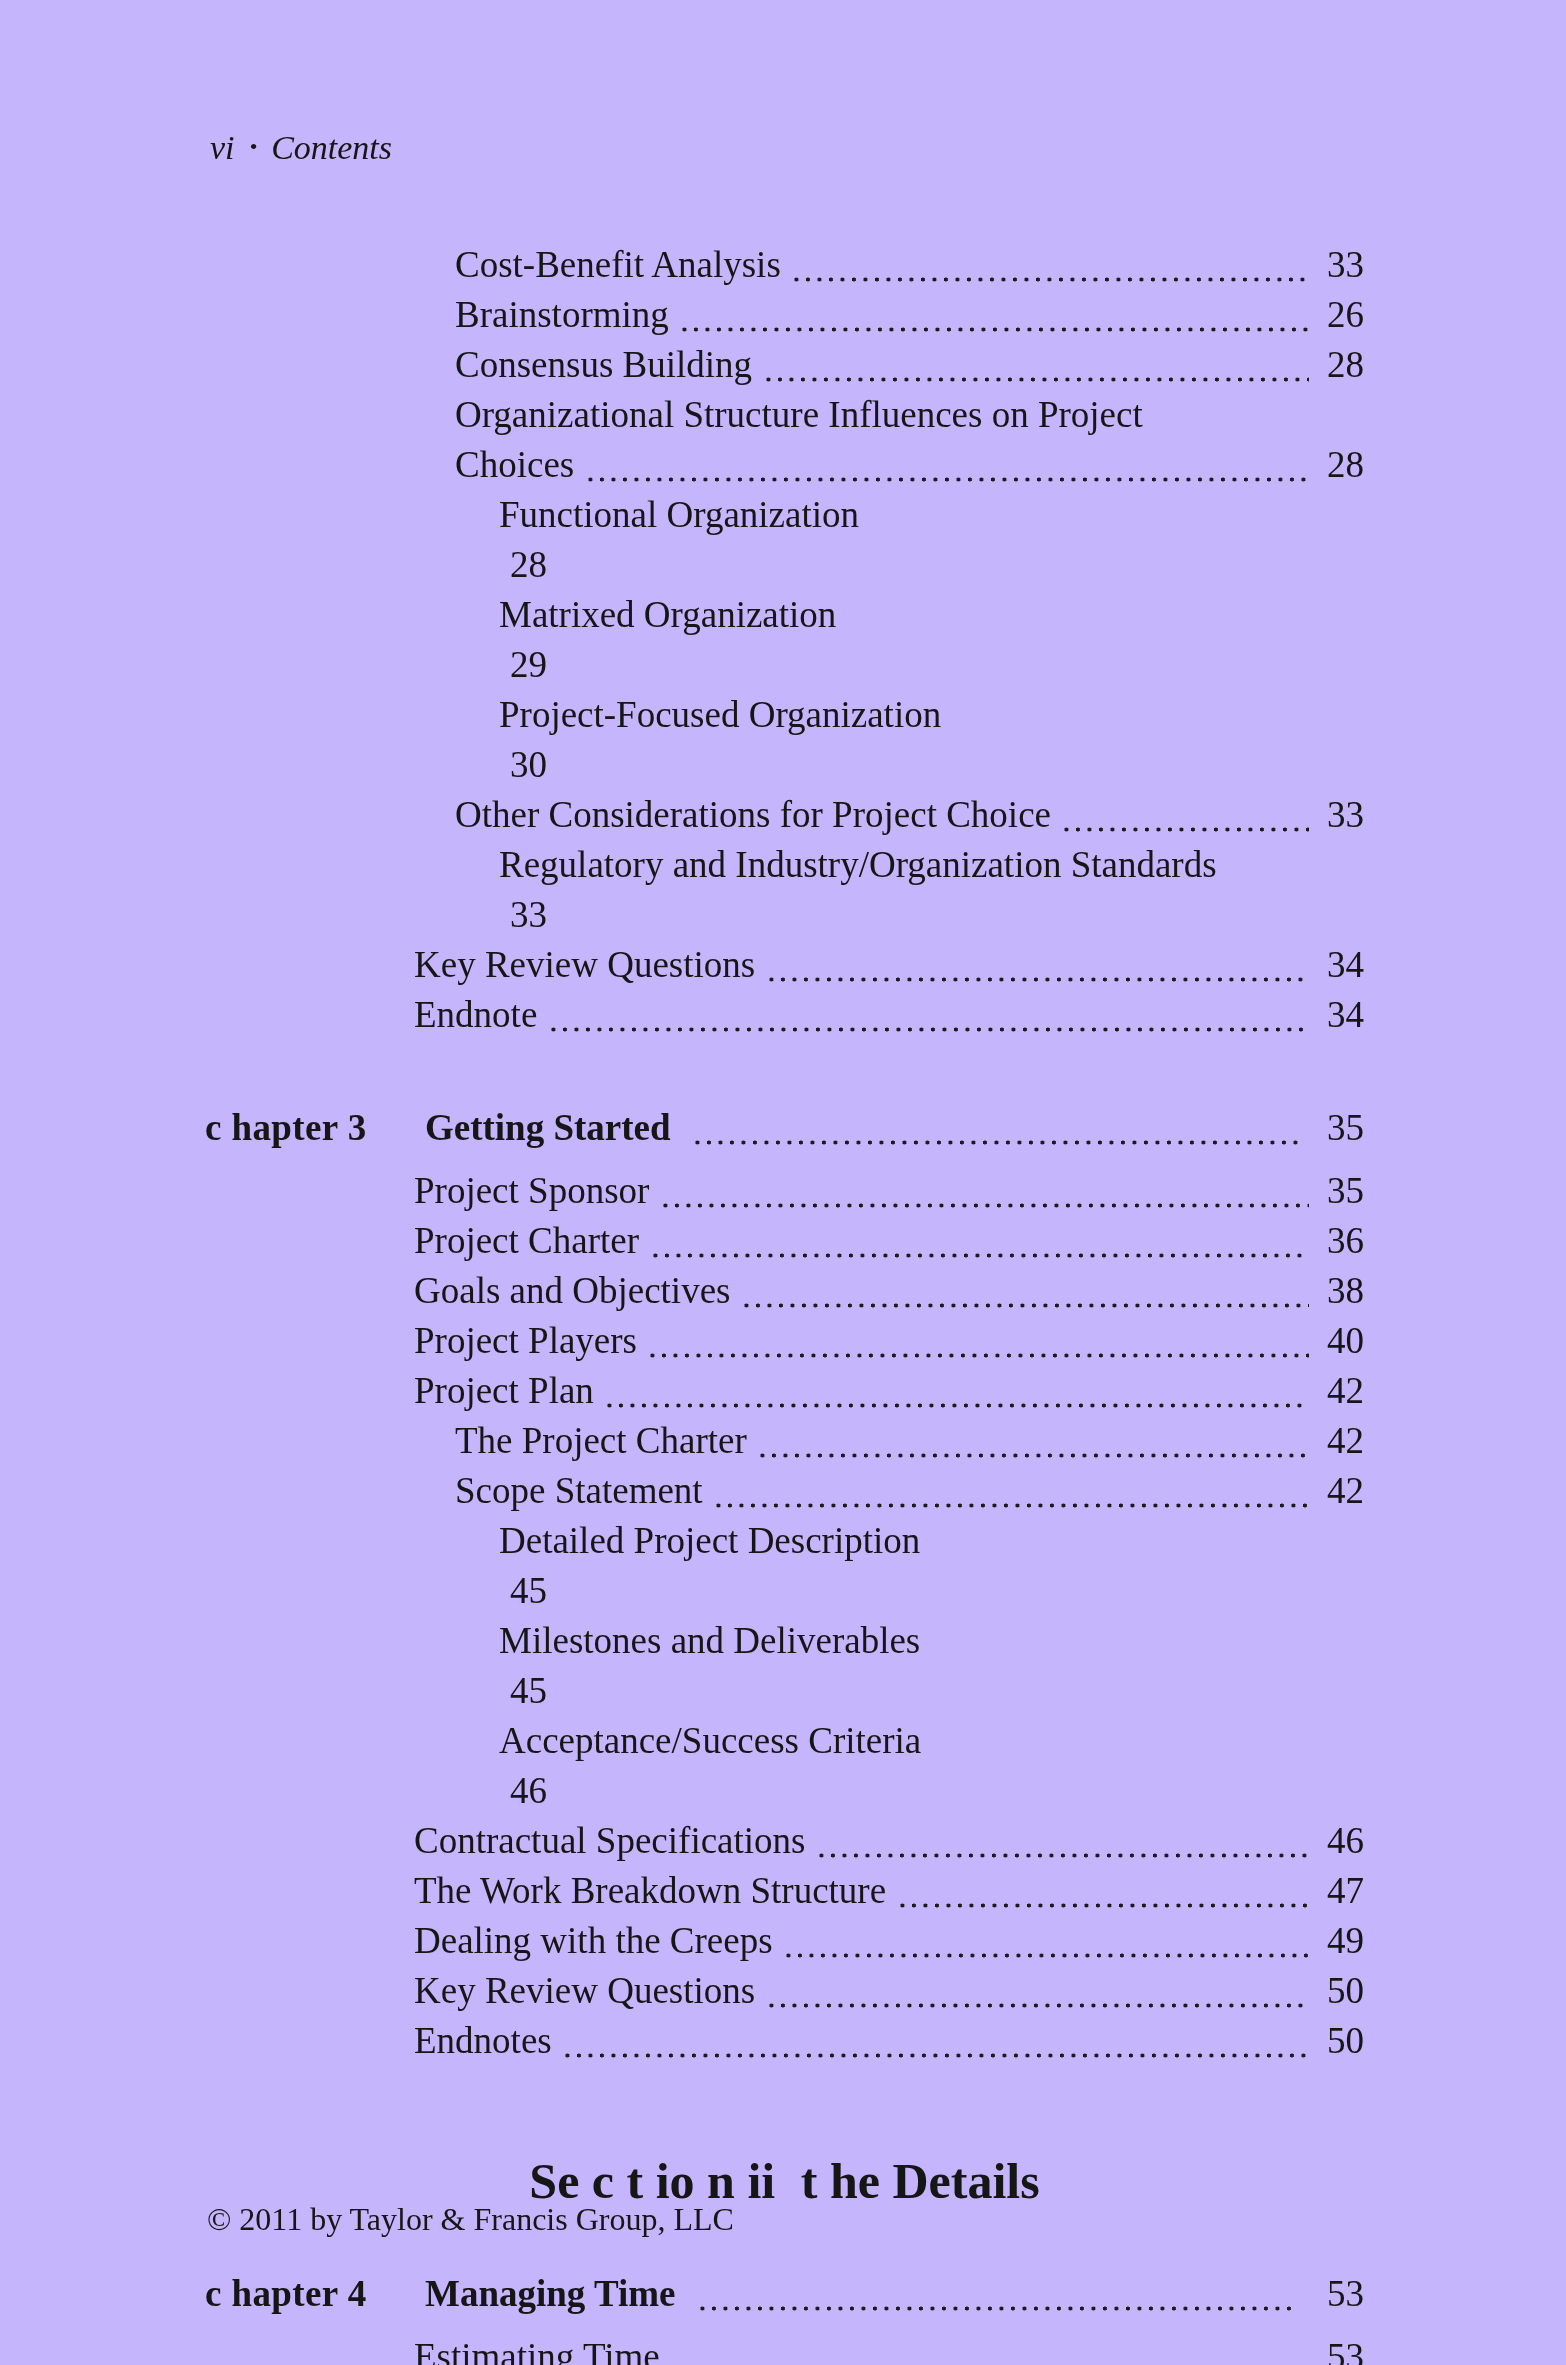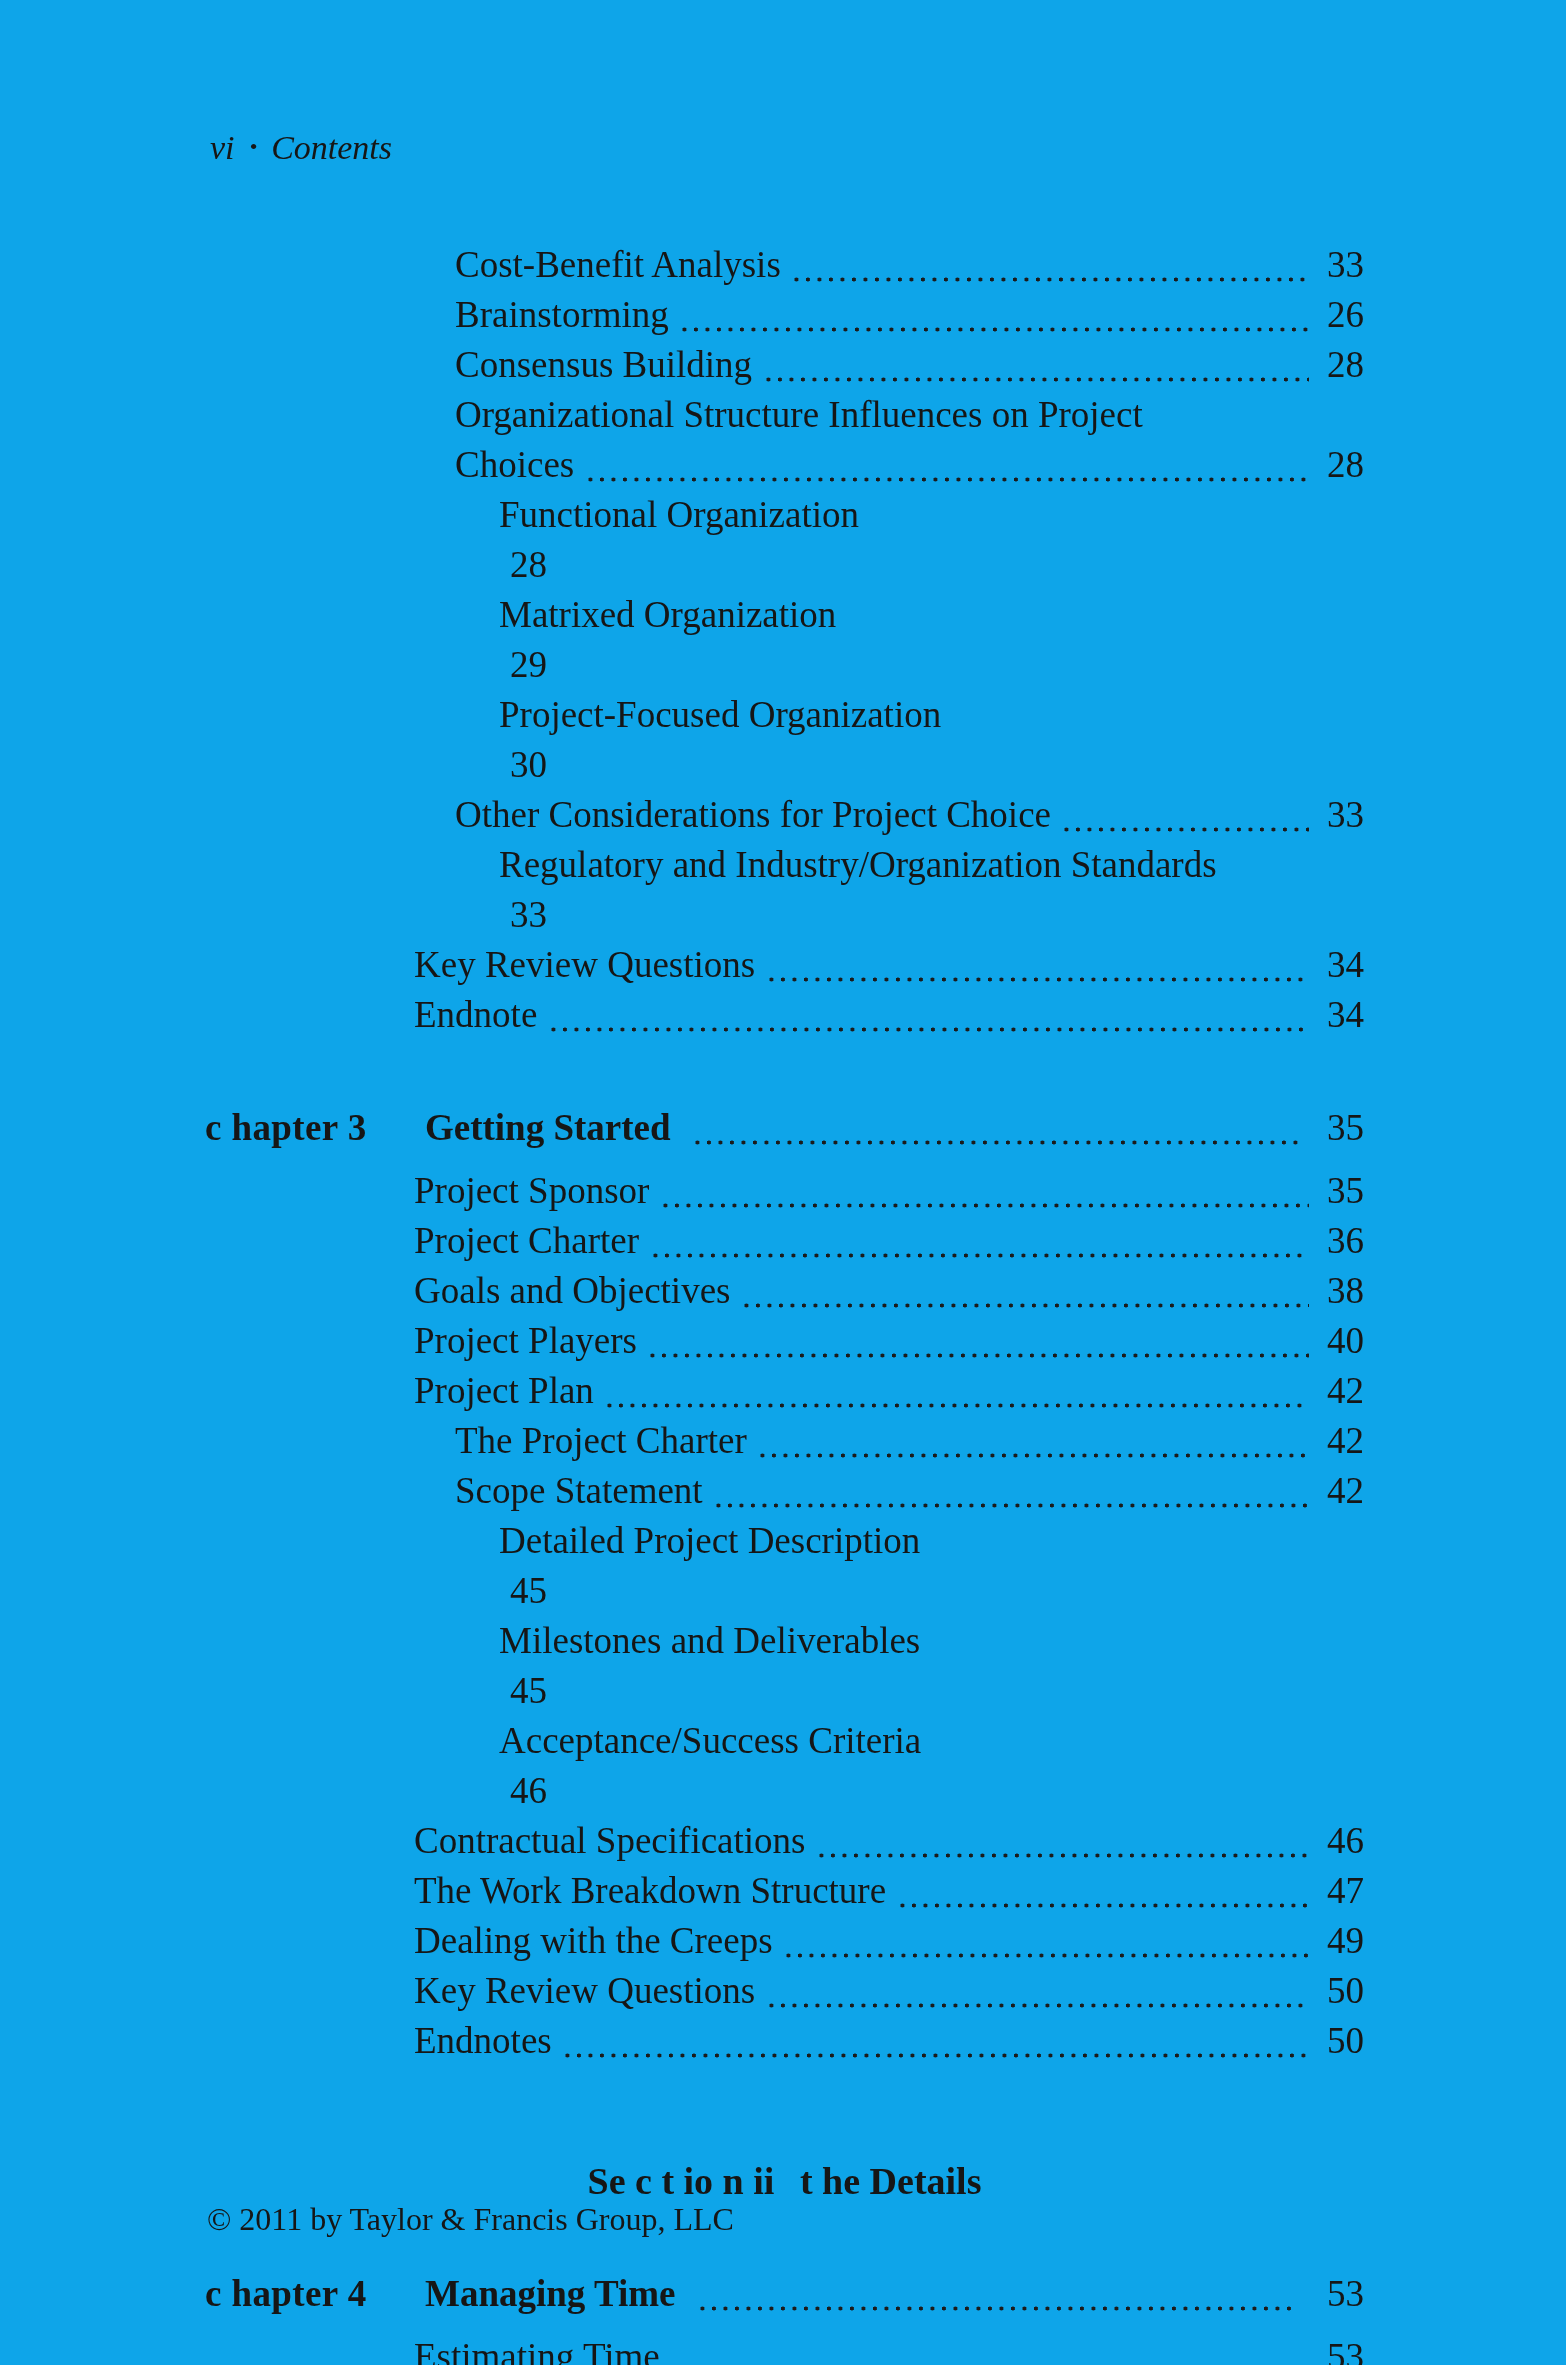--- a/index.html
+++ b/index.html
@@ -10,21 +10,21 @@
   body {
     width: 1567px;
     height: 2366px;
     font-family: "Liberation Serif", "DejaVu Serif", serif;
     color: #161616;
   }
   .page {
     position: relative;
     width: 1567px;
     height: 2366px;
-    background: #0ea5e9;
+    background: #c4b5fd;
     overflow: hidden;
   }
   
   .running-header {
     position: absolute;
     left: 210px;
     top: 126px;
     font-size: 34px;
     line-height: 41px;
     font-style: italic;
@@ -74,21 +74,21 @@
     flex: 0 0 209px;
     font-weight: bold;
     letter-spacing: 0.4px;
   }
   .row.chapter .text { font-weight: bold; }
   
   .row.section {
     display: block;
     text-align: center;
     font-weight: bold;
-    font-size: 38px;
+    font-size: 50px;
   }
   .row.section .section-label { margin-right: 25.6px; }
   
   .gap-a { margin-top: 63px; gap: 11px; }
   .gap-b { margin-top: 13px; }
   .gap-c { margin-top: 90px; }
   
   .page-footer {
     position: absolute;
     left: 207px;

